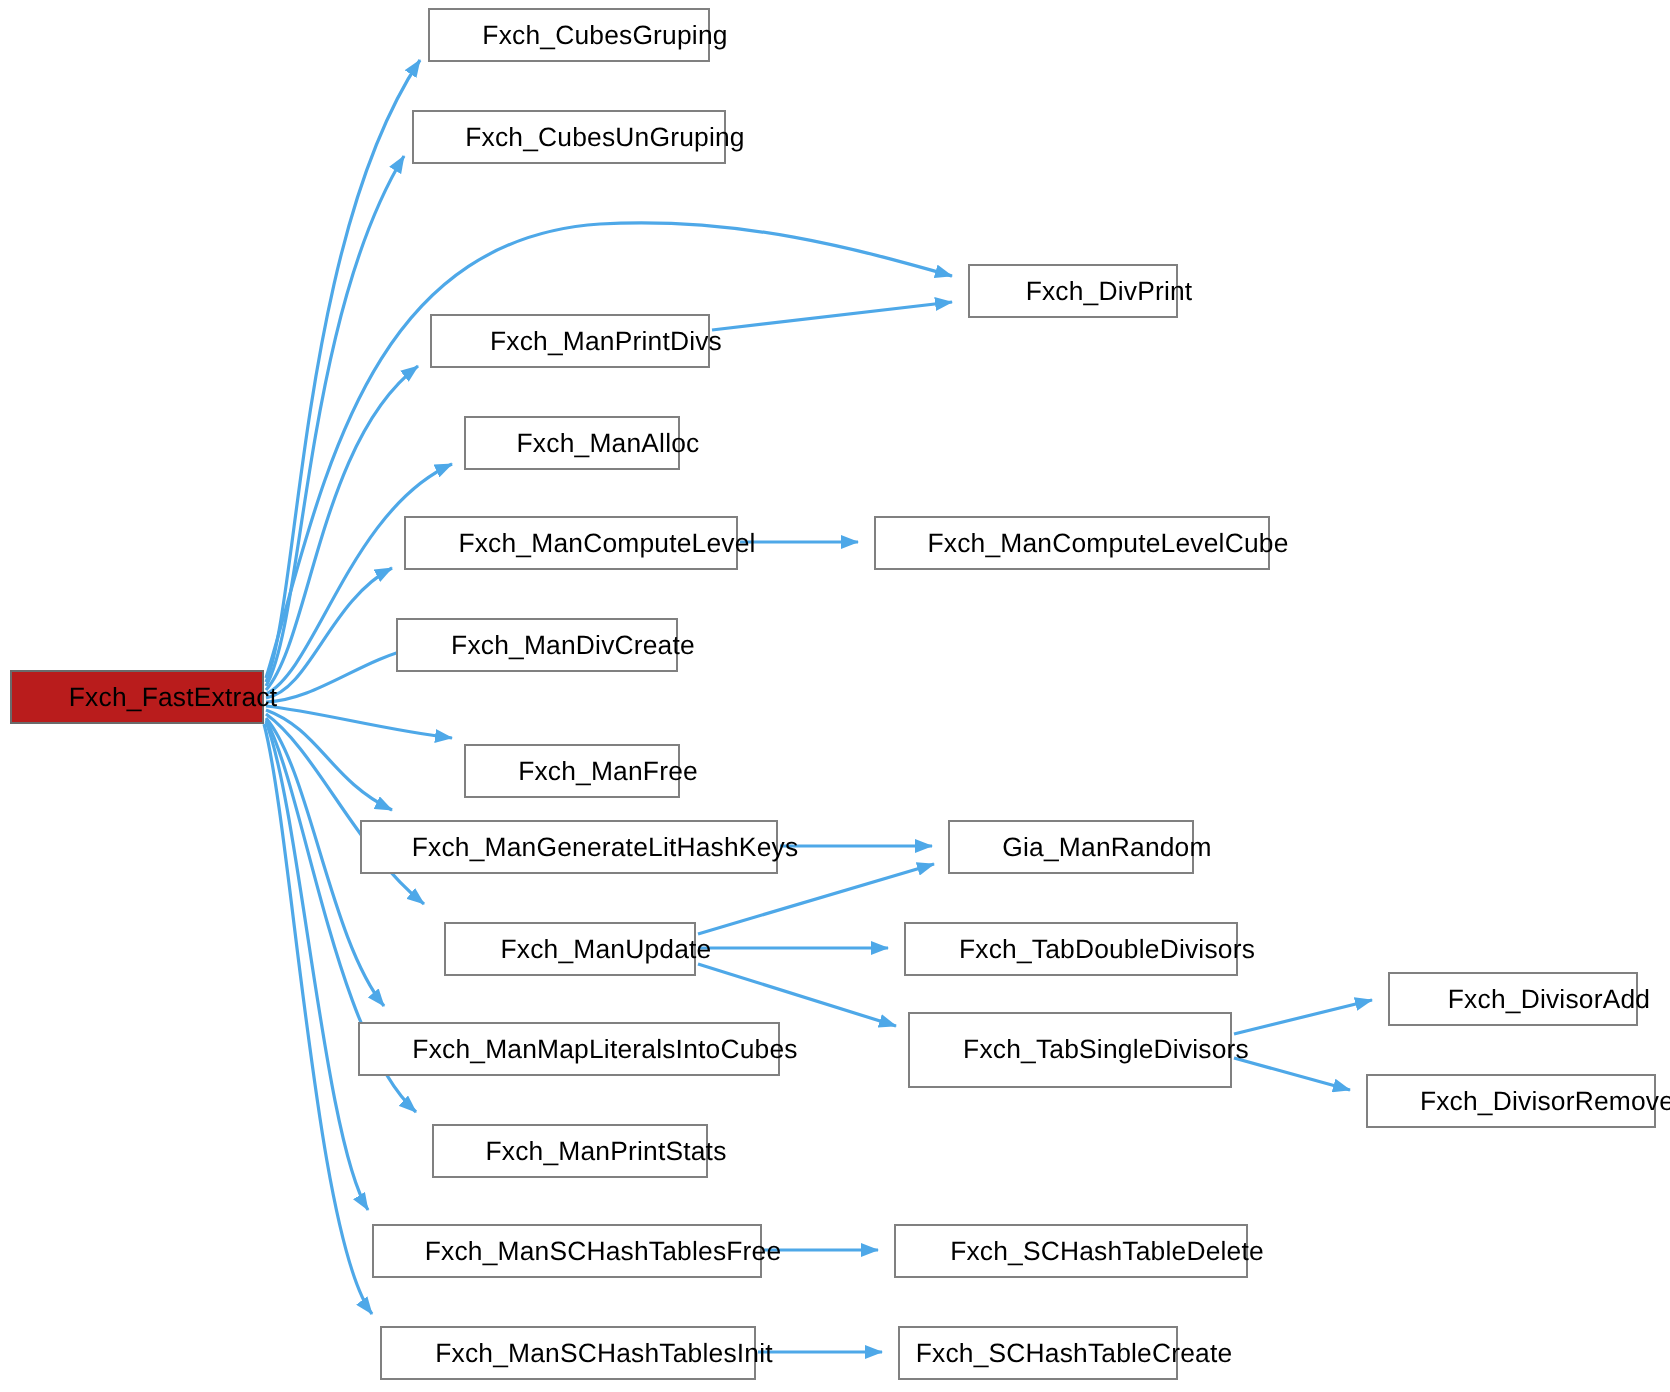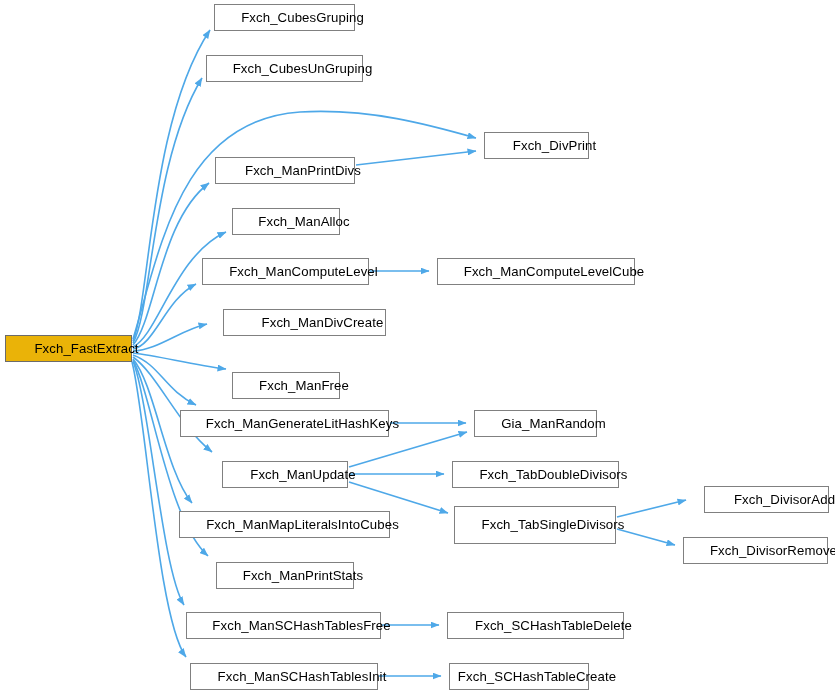--- a/index.html
+++ b/index.html
@@ -33,21 +33,21 @@
     line-height: 1;
     display: flex;
     align-items: center;
     justify-content: center;
     white-space: nowrap;
     letter-spacing: 0.1px;
     z-index: 5;
     padding-left: 36px;
   }
   .node.root {
-    background: #eab308;
+    background: #b91c1c;
     border: 1px solid #6b6b6b;
   }
   .node-label {
     display: block;
     pointer-events: none;
   }
 </style>
 </head>
 <body>
 
@@ -103,39 +103,39 @@
       </div>
       <div class="node" style="left: 232px; top: 208px; width: 108px; height: 27px;">
         <span class="node-label">Fxch_ManAlloc</span>
       </div>
       <div class="node" style="left: 202px; top: 258px; width: 167px; height: 27px;">
         <span class="node-label">Fxch_ManComputeLevel</span>
       </div>
       <div class="node" style="left: 437px; top: 258px; width: 198px; height: 27px;">
         <span class="node-label">Fxch_ManComputeLevelCube</span>
       </div>
-      <div class="node" style="left: 223px; top: 309px; width: 163px; height: 27px;">
+      <div class="node" style="left: 198px; top: 309px; width: 141px; height: 27px;">
         <span class="node-label">Fxch_ManDivCreate</span>
       </div>
       <div class="node" style="left: 232px; top: 360px; width: 108px; height: 27px; margin-top: 12px;">
         <span class="node-label">Fxch_ManFree</span>
       </div>
       <div class="node" style="left: 180px; top: 410px; width: 209px; height: 27px;">
         <span class="node-label">Fxch_ManGenerateLitHashKeys</span>
       </div>
       <div class="node" style="left: 474px; top: 410px; width: 123px; height: 27px;">
         <span class="node-label">Gia_ManRandom</span>
       </div>
       <div class="node" style="left: 222px; top: 461px; width: 126px; height: 27px;">
         <span class="node-label">Fxch_ManUpdate</span>
       </div>
       <div class="node" style="left: 452px; top: 461px; width: 167px; height: 27px;">
         <span class="node-label">Fxch_TabDoubleDivisors</span>
       </div>
-      <div class="node" style="left: 694px; top: 486px; width: 125px; height: 27px; margin-left: 10px;">
+      <div class="node" style="left: 694px; top: 486px; width: 125px; height: 27px;">
         <span class="node-label">Fxch_DivisorAdd</span>
       </div>
       <div class="node" style="left: 179px; top: 511px; width: 211px; height: 27px;">
         <span class="node-label">Fxch_ManMapLiteralsIntoCubes</span>
       </div>
       <div class="node" style="left: 454px; top: 506px; width: 162px; height: 38px;">
         <span class="node-label">Fxch_TabSingleDivisors</span>
       </div>
       <div class="node" style="left: 683px; top: 537px; width: 145px; height: 27px;">
         <span class="node-label">Fxch_DivisorRemove</span>

